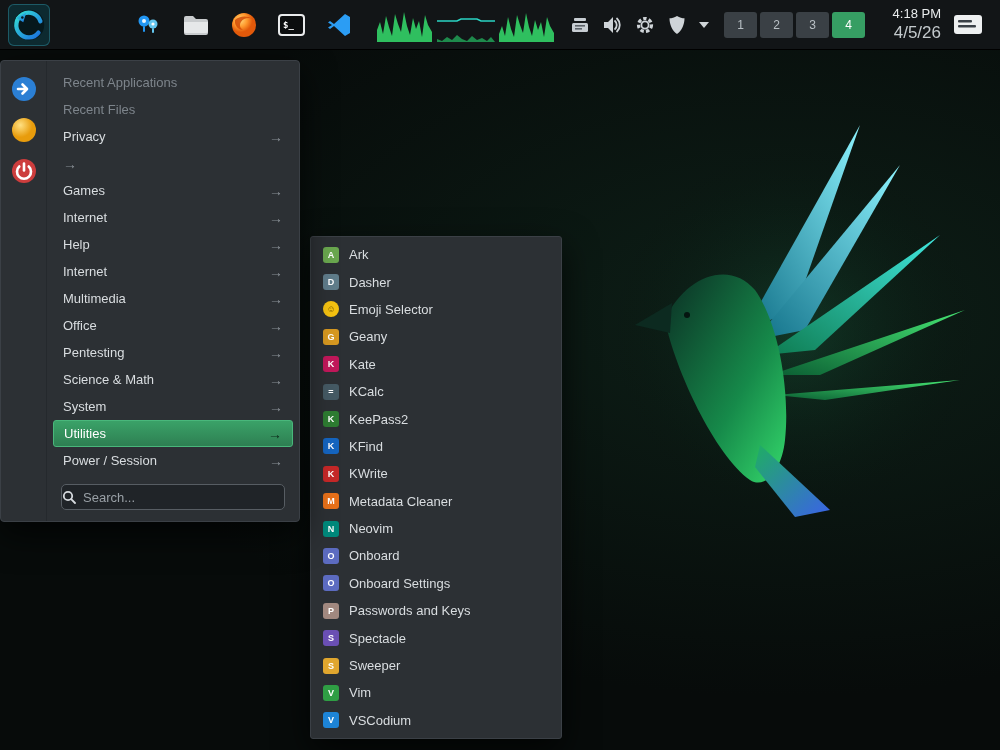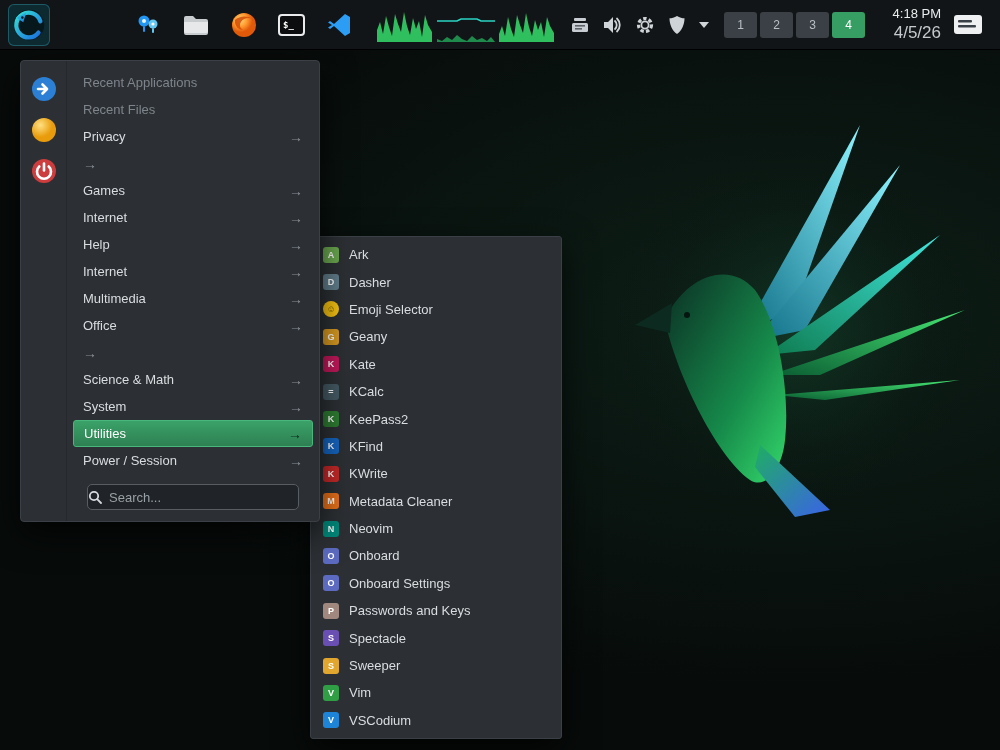--- a/index.html
+++ b/index.html
@@ -33,35 +33,35 @@
   .pager{display:flex;gap:3px;margin-left:15px}
   .pager-btn{width:33px;height:26px;border:none;border-radius:3px;background:#3a4045;color:#b9c0c5;
     font-size:12px;font-family:inherit;cursor:pointer}
   .pager-btn.active{background:var(--accent-green);color:#fff}
   .clock{margin-left:12px;width:64px;text-align:right;color:#e8ebec;line-height:1.25;cursor:pointer}
   .clock .time{font-size:13px}
   .clock .date{font-size:17px;color:#c4cacd}
   .display-btn{margin-left:12px;display:flex;align-items:center}
 
   
-  .menu{position:absolute;left:20px;top:60px;width:300px;height:462px;background:var(--menu-bg);
+  .menu{position:absolute;left:0;top:60px;width:300px;height:462px;background:var(--menu-bg);
     border:1px solid #3b4046;border-radius:4px;box-shadow:0 12px 34px rgba(0,0,0,.7);display:flex;z-index:40}
   .fav-strip{width:46px;border-right:1px solid #25292d;display:flex;flex-direction:column;align-items:center;
     padding-top:12px;gap:9px}
   .fav-btn{width:32px;height:32px;border:none;background:transparent;cursor:pointer;display:flex;align-items:center;justify-content:center}
   .menu-main{flex:1;display:flex;flex-direction:column;padding:8px 6px 10px 6px}
   .recent{height:27px;display:flex;align-items:center;padding-left:10px;color:#7d848b;font-size:13px}
   .cats{list-style:none;}
   .cat{height:27px;display:flex;align-items:center;padding:0 10px;border-radius:3px;color:var(--text);
     font-size:13px;cursor:pointer}
   .cat-label{flex:1}
   .cat-arrow{color:#8a9197;font-size:14px}
   .cat.active{background:linear-gradient(180deg,#3aa268,#2e7f52);border:1px solid #49b77b;color:#fff}
   .cat.active .cat-arrow{color:#0c2a1a;font-weight:bold}
-  .search-box{margin:10px 14px 0;height:26px;background:#202428;border:1px solid #575d63;border-radius:5px;
+  .search-box{margin:10px 8px 0;height:26px;background:#202428;border:1px solid #575d63;border-radius:5px;
     display:flex;align-items:center;padding:0 0;gap:7px}
   .search-input{flex:1;min-width:0;background:transparent;border:none;outline:none;color:#cfd4d8;font-size:13px;font-family:inherit}
   .search-input::placeholder{color:#99a0a6}
 
   
   .submenu{position:absolute;left:310px;top:236px;width:252px;background:var(--menu-bg);
     border:1px solid #3b4046;border-radius:3px;box-shadow:0 12px 34px rgba(0,0,0,.7);padding:4px 0;
     list-style:none;z-index:39}
   .app{height:27.4px;display:flex;align-items:center;gap:10px;padding:0 12px;color:var(--text);
     font-size:13px;cursor:pointer}
@@ -294,20 +294,21 @@
           </li>
         <li class="cat">
           <span class="cat-label">Multimedia</span>
           <span class="cat-arrow">→</span>
           </li>
         <li class="cat">
           <span class="cat-label">Office</span>
           <span class="cat-arrow">→</span>
           </li>
         <li class="cat">
+          <span class="cat-label">Pentesting</span>
           <span class="cat-arrow">→</span>
           </li>
         <li class="cat">
           <span class="cat-label">Science &amp; Math</span>
           <span class="cat-arrow">→</span>
           </li>
         <li class="cat">
           <span class="cat-label">System</span>
           <span class="cat-arrow">→</span>
           </li>

